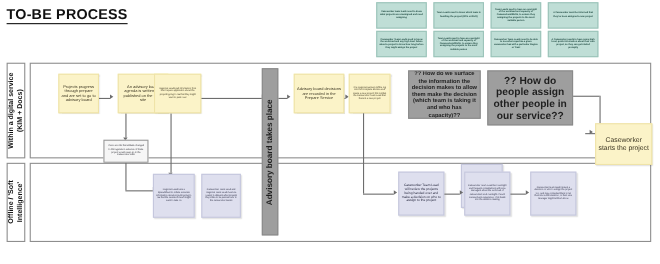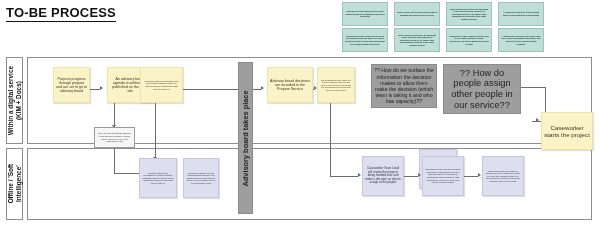--- a/index.html
+++ b/index.html
@@ -15,21 +15,21 @@
 
   
   .note{display:flex;align-items:center;justify-content:center;text-align:center;
         padding:2px;overflow:hidden;}
   .green{background:#bfded6;border:1px solid #9cc4ba;color:#16423a;
          font-weight:bold;}
   .yellow{background:#fbf3c8;border:1px solid #efe3a8;color:#3a3420;
           box-shadow:1px 1px 1px rgba(0,0,0,.12);}
   .lav{background:#dedfee;border:1px solid #c5c7dd;color:#2d2f45;
        box-shadow:1px 1px 1px rgba(0,0,0,.12);}
-  .grey{background:#9e9e9e;border:1px solid #8a8a8a;color:#1f1f1f;font-weight:normal;}
+  .grey{background:#9e9e9e;border:1px solid #8a8a8a;color:#1f1f1f;font-weight:bold;}
   .whitebox{background:#f6f6f6;border:1px solid #9a9a9a;color:#33333a;}
 
   .t2{font-size:2.1px;line-height:2.6px;}
   .t3{font-size:3.0px;line-height:3.5px;}
   .t35{font-size:3.6px;line-height:4.2px;}
   .t5{font-size:5.2px;line-height:6.2px;}
   .t6{font-size:6.2px;line-height:7.4px;}
   .t9{font-size:9.3px;line-height:10.6px;}
 
   

